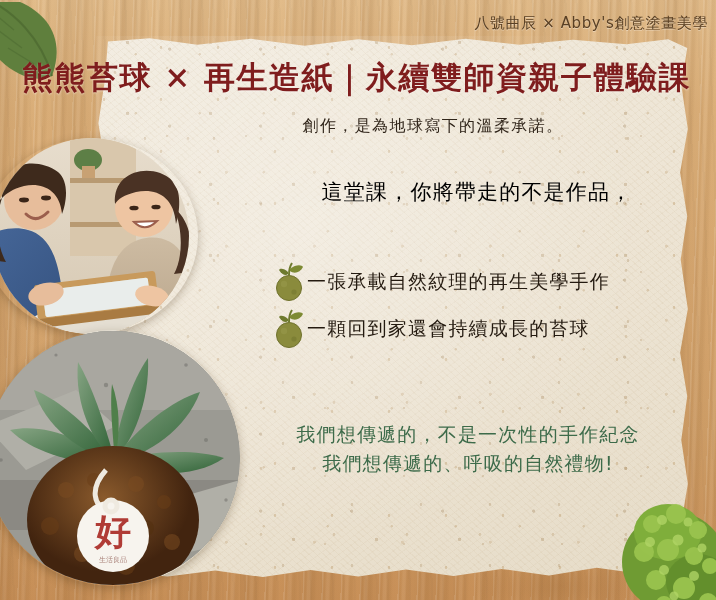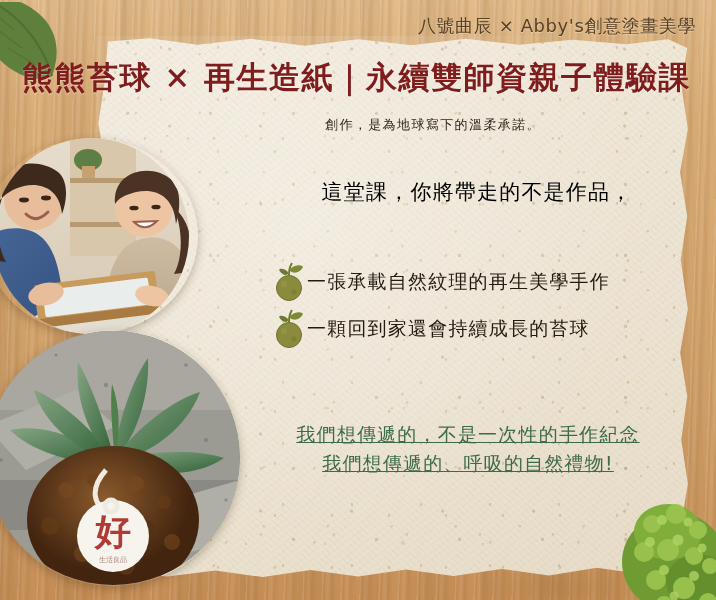--- a/index.html
+++ b/index.html
@@ -81,56 +81,56 @@
   .photo-top{left:-16px;top:138px;width:214px;height:196px;border-radius:50%;
     box-shadow:0 3px 10px rgba(70,45,15,.3);}
   .photo-bot{left:-14px;top:330px;width:254px;height:256px;border-radius:50%;
     box-shadow:0 3px 10px rgba(70,45,15,.3);}
 
   
   .moss{position:absolute;right:-6px;bottom:-10px;width:120px;height:140px;}
 
   
   .brandline{
-    position:absolute;right:20px;top:14px;
-    font-size:18px;letter-spacing:.6px;color:#5a4024;
+    position:absolute;right:8px;top:14px;
+    font-size:15px;letter-spacing:.6px;color:#5a4024;
     font-family:"DejaVu Sans","Liberation Sans",sans-serif;
     text-shadow:0 1px 0 rgba(255,255,255,.35);
   }
   .title{
     position:absolute;left:22px;top:57px;width:680px;
     font-family:"DejaVu Serif","Liberation Serif",serif;
     font-weight:bold;font-size:31px;letter-spacing:1.5px;
     color:#7f1d1d;white-space:nowrap;
     text-shadow:0 1px 2px rgba(255,255,255,.45);
   }
   .lede{
     position:absolute;left:198px;top:116px;width:470px;text-align:center;
-    font-size:13px;color:#30251a;letter-spacing:1.4px;
+    font-size:16px;color:#30251a;letter-spacing:1.4px;
     font-family:"DejaVu Sans","Liberation Sans",sans-serif;
   }
   .green-block{
     position:absolute;left:252px;top:176px;width:450px;text-align:center;
     color:#000000;font-size:21px;line-height:1.55;letter-spacing:1.2px;
     font-family:"DejaVu Sans","Liberation Sans",sans-serif;
   }
   .green-block div{white-space:nowrap;}
   .bullets{position:absolute;left:272px;top:258px;width:420px;}
   .bullet{display:flex;align-items:center;height:47px;}
   .bullet .bicon{width:34px;height:40px;flex:0 0 34px;}
   .bullet .btext{
     font-size:19px;color:#241a10;letter-spacing:1.2px;white-space:nowrap;
     margin-left:1px;font-family:"DejaVu Sans","Liberation Sans",sans-serif;
   }
   .closing{
     position:absolute;left:250px;top:420px;width:436px;text-align:center;
     color:#3d6b4a;font-size:19px;line-height:1.55;letter-spacing:1.2px;
     font-family:"DejaVu Sans","Liberation Sans",sans-serif;
   }
-  .closing div{white-space:nowrap;text-decoration:underline;}
+  .closing div{white-space:nowrap;}
 </style>
 </head>
 <body>
 
 <div class="canvas">
 
   <div class="wood"></div>
   <div class="wood-vgrain"></div>
   <div class="wood-knot"></div>
 

